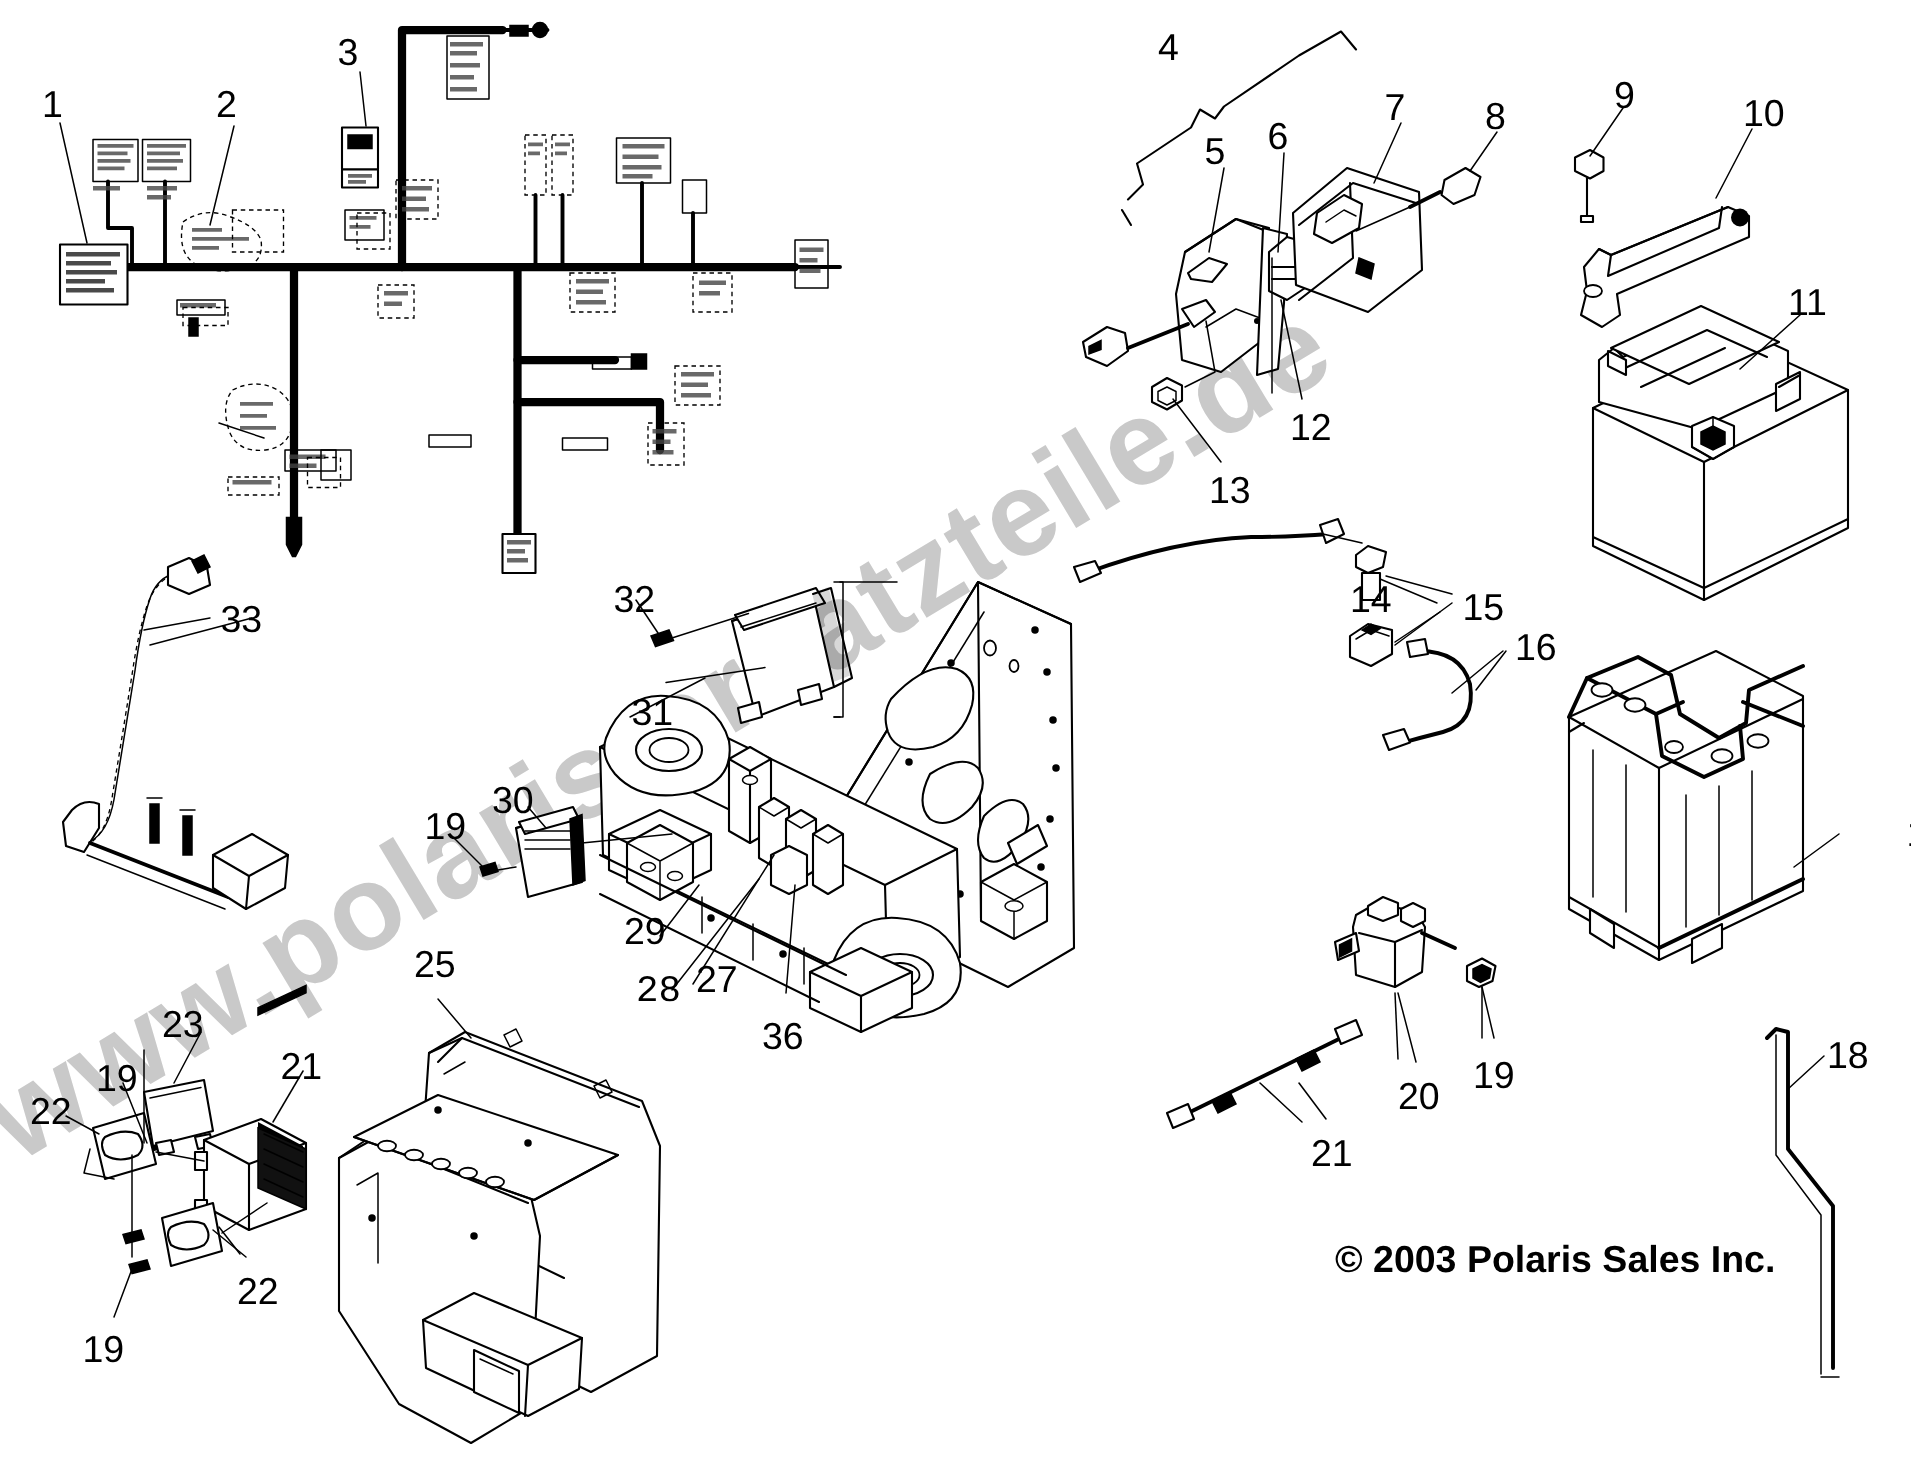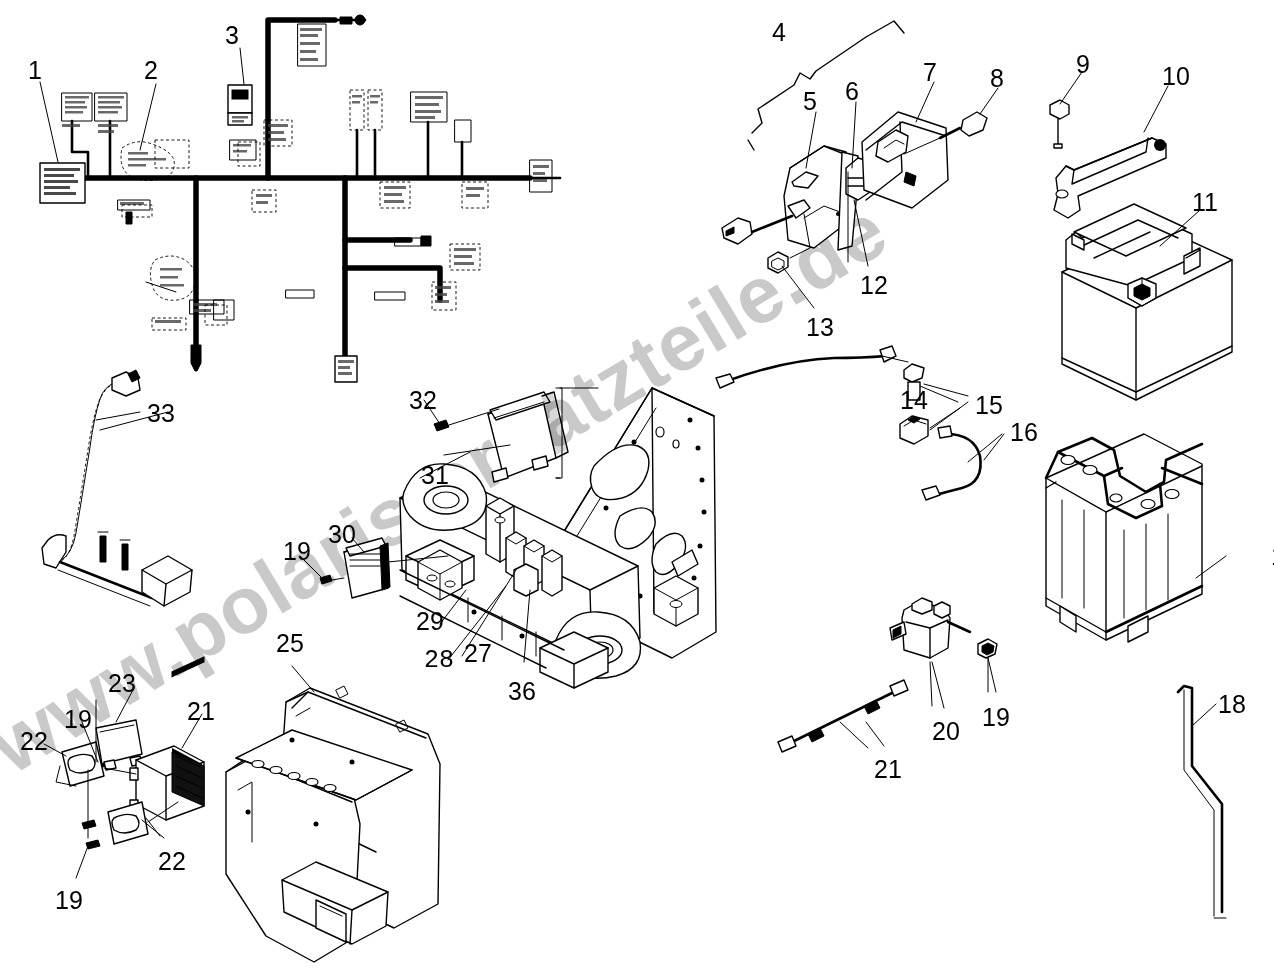--- a/index.html
+++ b/index.html
@@ -684,14 +684,15 @@
       <div class="num" style="left: 508px; top: 679px;">36</div>
       <div class="num" style="left: 464px; top: 641px;">27</div>
       <div class="num" style="left: 424px; top: 648px; font-family: Liberation Mono, monospace;">28</div>
       <div class="num" style="left: 416px; top: 609px;">29</div>
       <div class="num" style="left: 328px; top: 522px;">30</div>
       <div class="num" style="left: 421px; top: 463px;">31</div>
       <div class="num" style="left: 409px; top: 388px;">32</div>
       <div class="num" style="left: 147px; top: 401px;">33</div>
     </div>
 
+  <div class="copyright" style="left:890px;top:826px;">© 2003 Polaris Sales Inc.</div>
 
 </div>
 
 </body></html>

